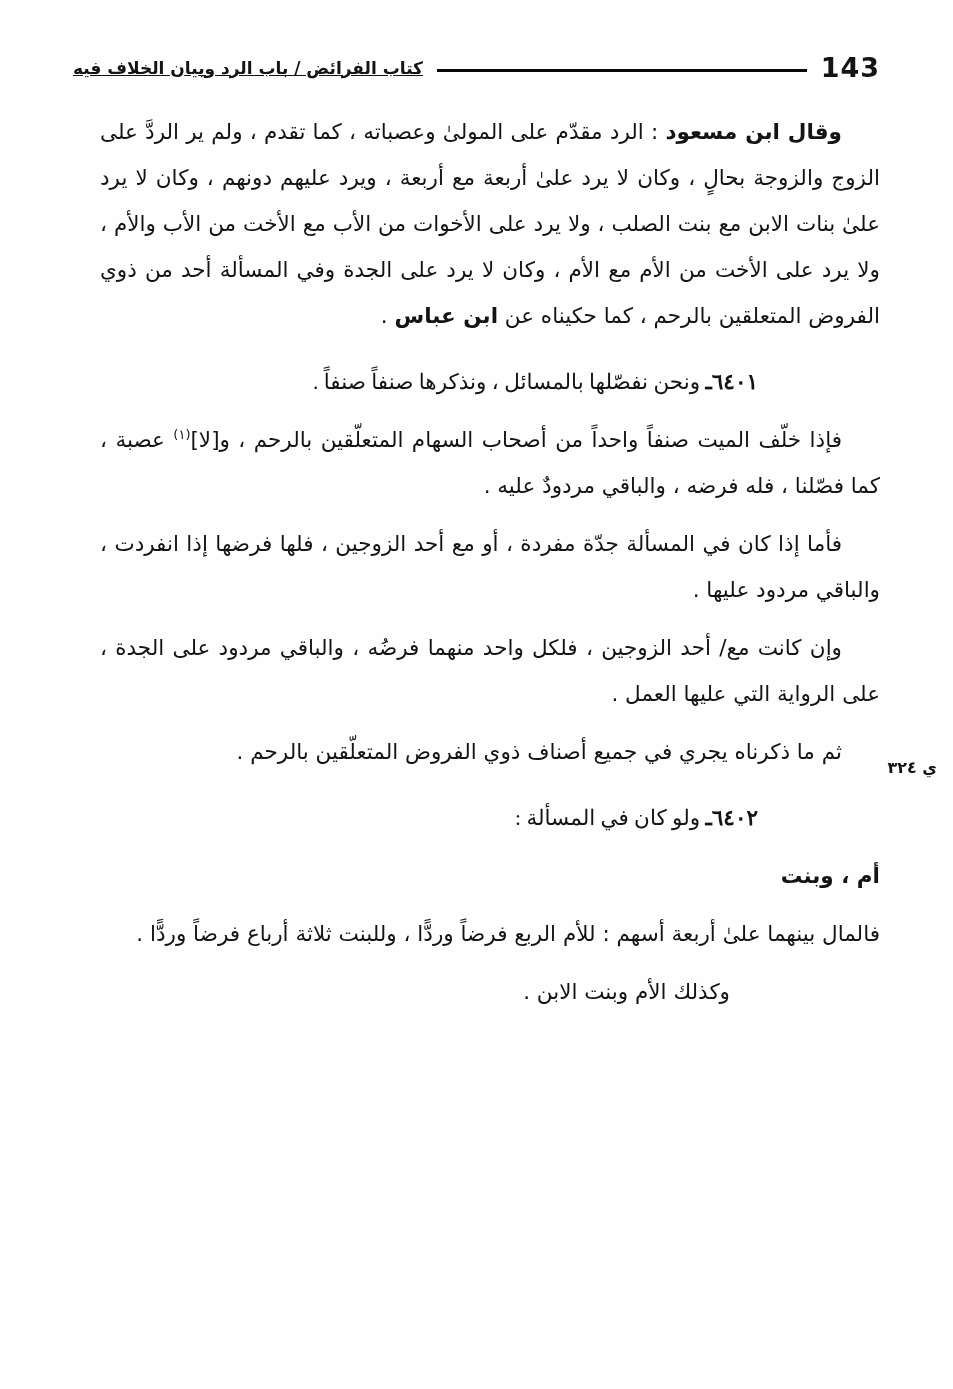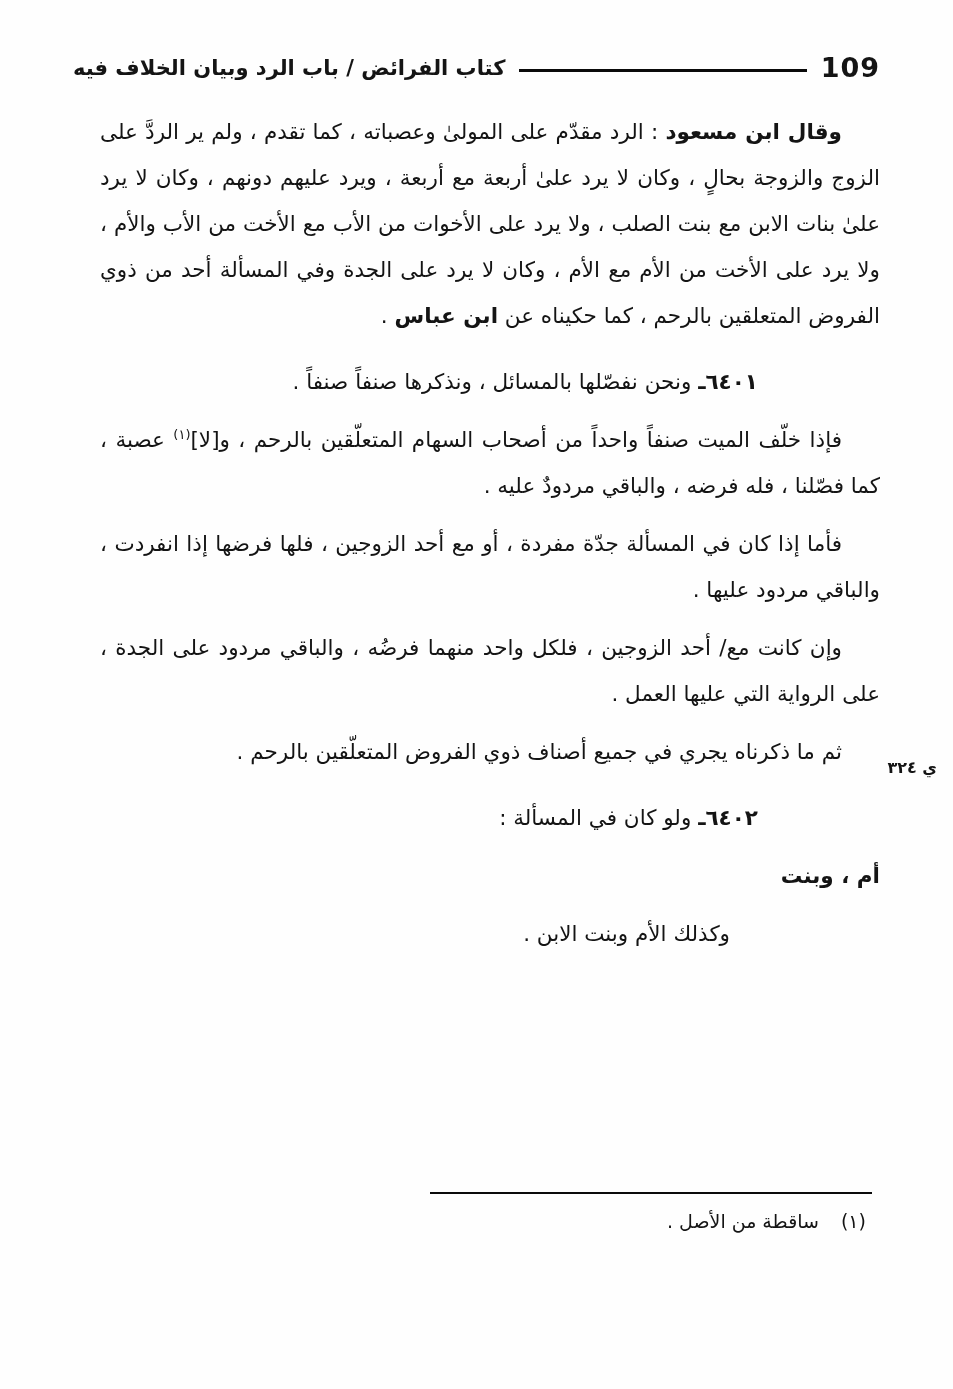--- a/index.html
+++ b/index.html
@@ -31,37 +31,38 @@
     letter-spacing: 1px;
     white-space: nowrap;
   }
   .header-rule {
     flex: 1;
     height: 3px;
     background: #0a0a0a;
     margin-top: 5px;
   }
   .header-title {
-    font-size: 21px;
+    font-size: 17px;
     white-space: nowrap;
+    text-decoration: underline;
   }
   
   .page-body {
     padding: 26px 73px 0 100px;
     font-size: 21.5px;
     line-height: 46px;
     text-align: justify;
   }
   .page-body p {
     margin: 0 0 12px 0;
   }
   .indent      { text-indent: 38px; }
   .indent-lg   { text-indent: 122px; }
   .indent-xl   { text-indent: 150px; }
-  .sec         { padding-top: 8px; }
+  .sec         { padding-top: 8px; font-family: Liberation Serif, serif; }
   strong       { font-weight: 700; }
   .bold-line   { font-weight: 700; }
   sup.fnref {
     font-size: 13px;
     line-height: 0;
     vertical-align: super;
   }
   
   .margin-note {
     position: absolute;
@@ -95,21 +96,21 @@
   .footnote-marker {
     margin-left: 22px; 
   }
 </style>
 </head>
 <body>
 
 <div class="page">
 
   <header class="page-header">
-    <span class="page-number">109</span>
+    <span class="page-number">143</span>
     <span class="header-rule"></span>
     <span class="header-title">كتاب الفرائض / باب الرد وبيان الخلاف فيه</span>
   </header>
 
   <main class="page-body">
 
     <p class="indent"><strong>وقال ابن مسعود</strong><span> : الرد مقدّم على المولىٰ وعصباته ، كما تقدم ، ولم ير الردَّ على الزوج والزوجة بحالٍ ، وكان لا يرد علىٰ أربعة مع أربعة ، ويرد عليهم دونهم ، وكان لا يرد علىٰ بنات الابن مع بنت الصلب ، ولا يرد على الأخوات من الأب مع الأخت من الأب والأم ، ولا يرد على الأخت من الأم مع الأم ، وكان لا يرد على الجدة وفي المسألة أحد من ذوي الفروض المتعلقين بالرحم ، كما حكيناه عن </span><strong>ابن عباس</strong><span> .</span></p>
 
 
     <p class="indent-lg sec"><strong>٦٤٠١ـ</strong><span> ونحن نفصّلها بالمسائل ، ونذكرها صنفاً صنفاً .</span></p>
@@ -119,25 +120,22 @@
     <p class="indent">فأما إذا كان في المسألة جدّة مفردة ، أو مع أحد الزوجين ، فلها فرضها إذا انفردت ، والباقي مردود عليها .</p>
 
     <p class="indent">وإن كانت مع/ أحد الزوجين ، فلكل واحد منهما فرضُه ، والباقي مردود على الجدة ، على الرواية التي عليها العمل .</p>
 
     <p class="indent">ثم ما ذكرناه يجري في جميع أصناف ذوي الفروض المتعلّقين بالرحم .</p>
 
     <p class="indent-lg sec"><strong>٦٤٠٢ـ</strong><span> ولو كان في المسألة :</span></p>
 
     <p class="bold-line">أم ، وبنت</p>
 
+    <p>فالمال بينهما علىٰ أربعة أسهم : للأم الربع فرضاً وردًّا ، وللبنت ثلاثة أرباع فرضاً وردًّا .</p>
 
     <p class="indent-xl">وكذلك الأم وبنت الابن .</p>
 
   </main>
 
   <aside class="margin-note">ي ٣٢٤</aside>
 
-  <footer class="footnote-area">
-    <div class="footnote-rule"></div>
-    <p class="footnote-line"><span class="footnote-marker">(١)</span><span class="footnote-text">ساقطة من الأصل .</span></p>
-  </footer>
 
 </div>
 
 </body></html>

